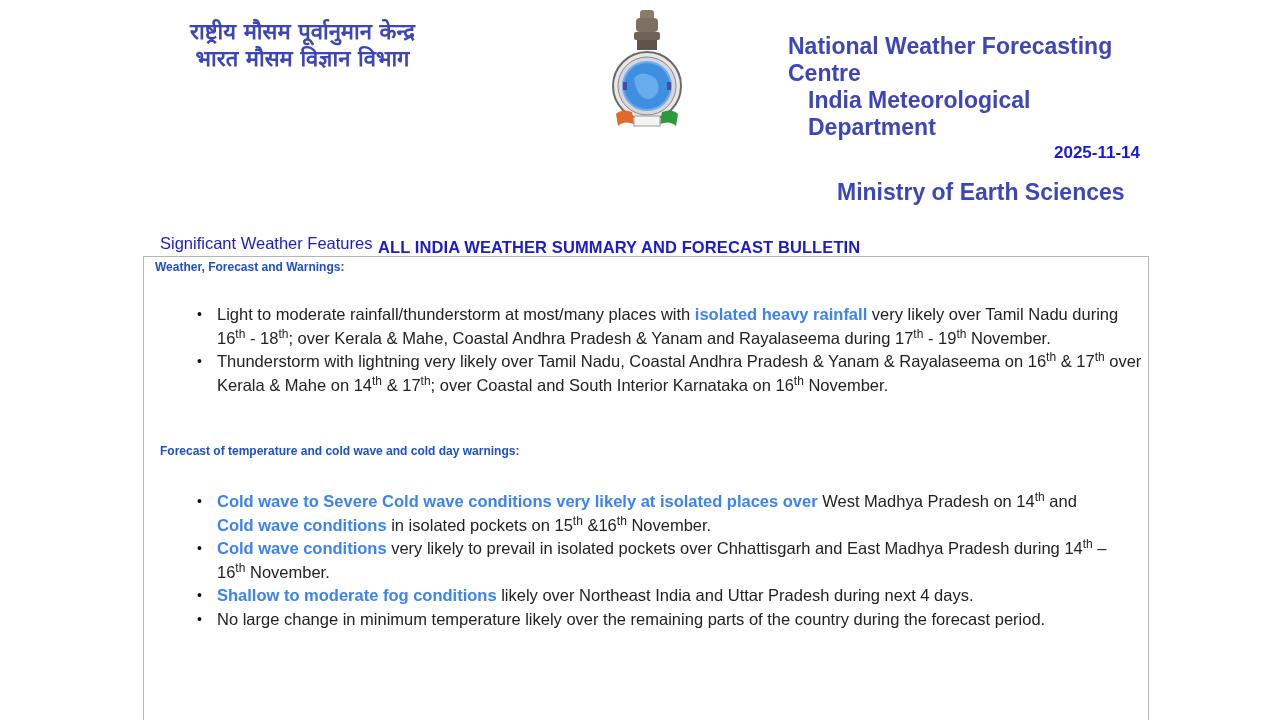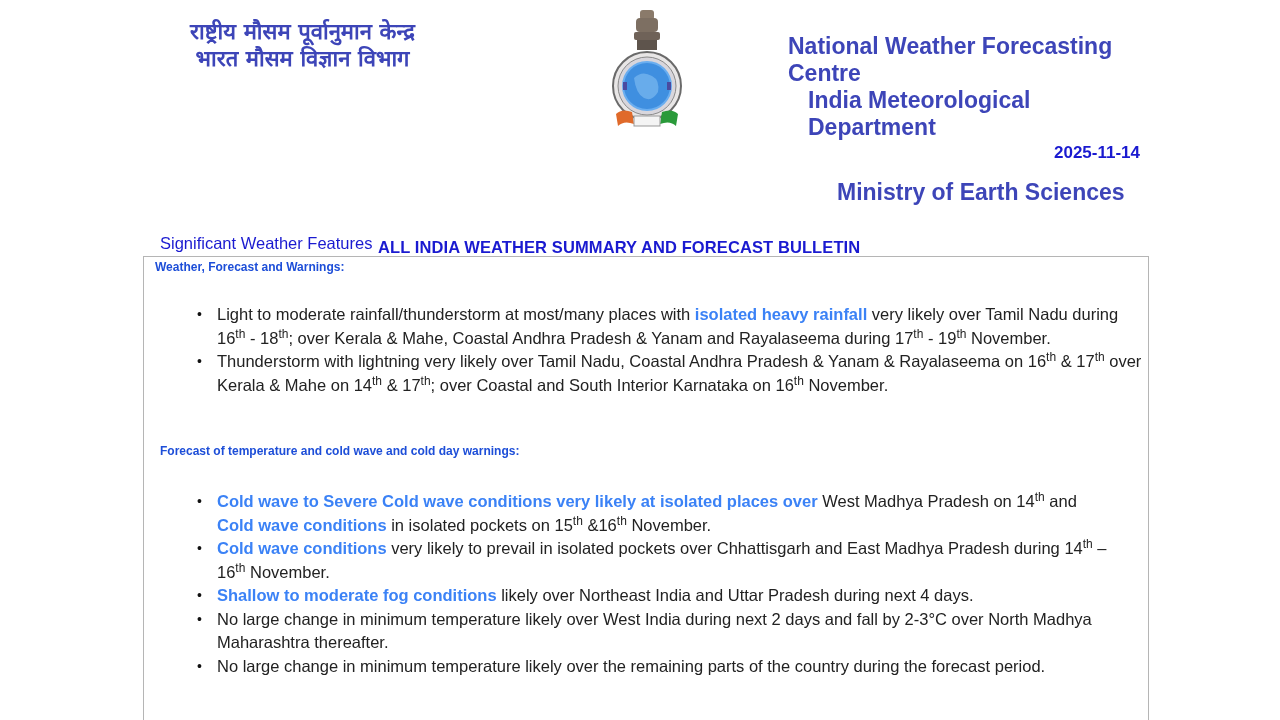--- a/index.html
+++ b/index.html
@@ -101,15 +101,14 @@
   <li><span>Light to moderate rainfall/thunderstorm at most/many places with </span><b>isolated heavy rainfall</b><span> very likely over Tamil Nadu during 16</span><sup>th</sup><span> - 18</span><sup>th</sup><span>; over Kerala &amp; Mahe, Coastal Andhra Pradesh &amp; Yanam and Rayalaseema during 17</span><sup>th</sup><span> - 19</span><sup>th</sup><span> November.</span></li>
   <li><span>Thunderstorm with lightning very likely over Tamil Nadu, Coastal Andhra Pradesh &amp; Yanam &amp; Rayalaseema on 16</span><sup>th</sup><span> &amp; 17</span><sup>th</sup><span> over Kerala &amp; Mahe on 14</span><sup>th</sup><span> &amp; 17</span><sup>th</sup><span>; over Coastal and South Interior Karnataka on 16</span><sup>th</sup><span> November.</span></li>
 </ul>
 
 <div class="sec-head" style="left:160px; top:444px;">Forecast of temperature and cold wave and cold day warnings:</div>
 
 <ul class="items" style="left:197px; top:490px; width:910px;">
   <li><b>Cold wave to Severe Cold wave conditions very likely at isolated places over</b><span> West Madhya Pradesh on 14</span><sup>th</sup><span> and </span><b>Cold wave conditions</b><span> in isolated pockets on 15</span><sup>th</sup><span> &amp;16</span><sup>th</sup><span> November.</span></li>
   <li><b>Cold wave conditions</b><span> very likely to prevail in isolated pockets over Chhattisgarh and East Madhya Pradesh during 14</span><sup>th</sup><span> – 16</span><sup>th</sup><span> November.</span></li>
   <li><b>Shallow to moderate fog conditions</b><span> likely over Northeast India and Uttar Pradesh during next 4 days.</span></li>
-  <li><span>No large change in minimum temperature likely over West India during next 2 days and fall by 2-3°C over North Madhya Maharashtra thereafter.</span></li>
   <li><span>No large change in minimum temperature likely over the remaining parts of the country during the forecast period.</span></li>
 </ul>
 
 </body></html>

